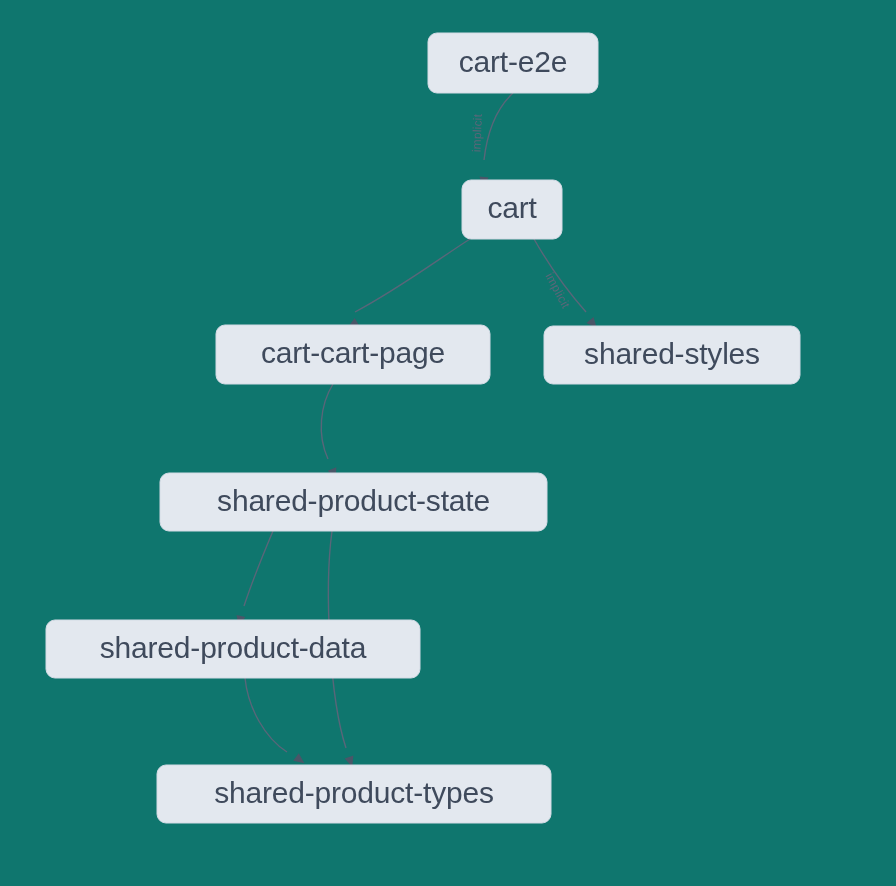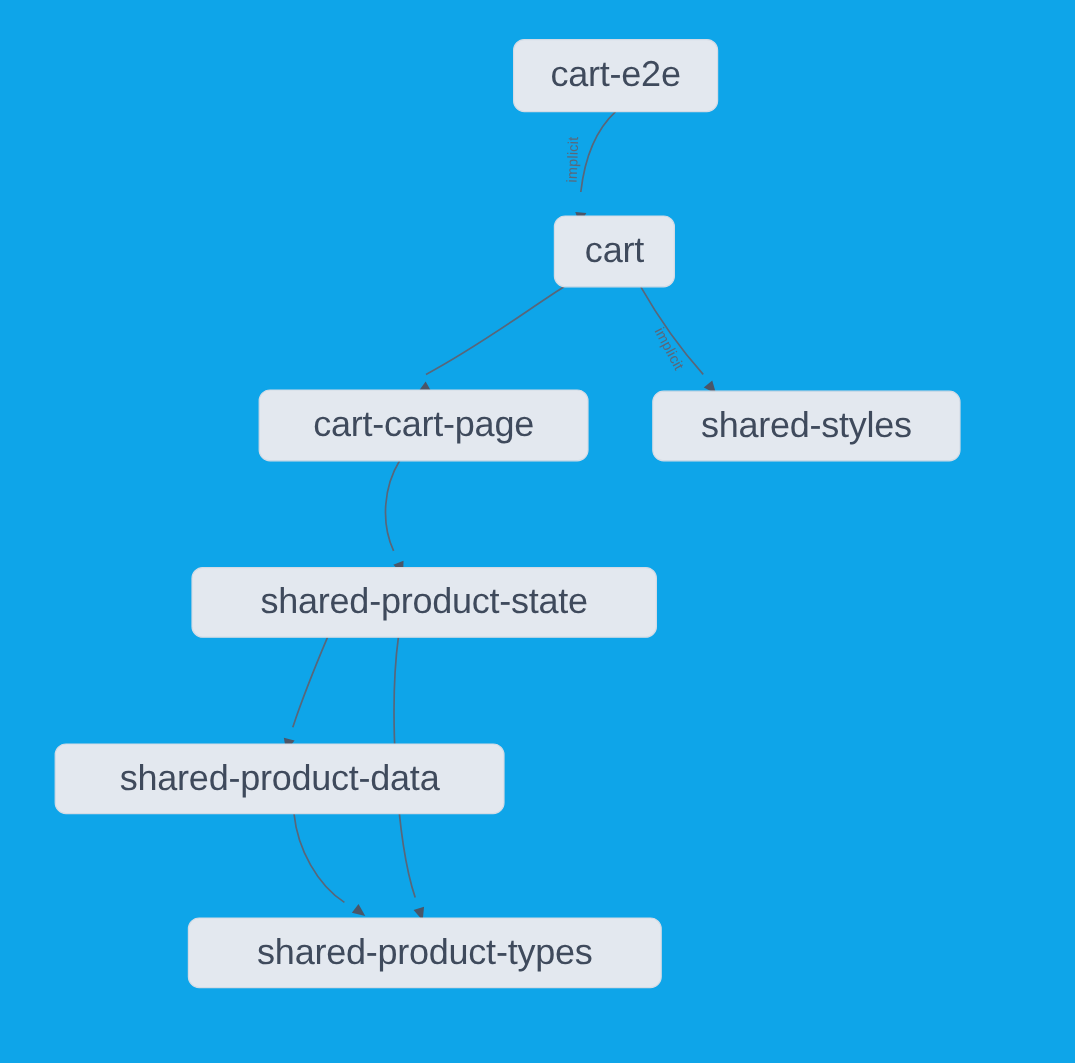--- a/index.html
+++ b/index.html
@@ -11,21 +11,21 @@
   body {
     width: 896px;
     height: 886px;
     overflow: hidden;
     font-family: "Liberation Sans", sans-serif;
   }
   #graph-root {
     position: relative;
     width: 896px;
     height: 886px;
-    background: #0ea5e9;
+    background: #0f766e;
   }
   svg#graph-canvas {
     display: block;
     width: 896px;
     height: 886px;
   }
   .node-rect {
     fill: #e3e8ef;
     stroke: #d4dbe5;
     stroke-width: 1;

